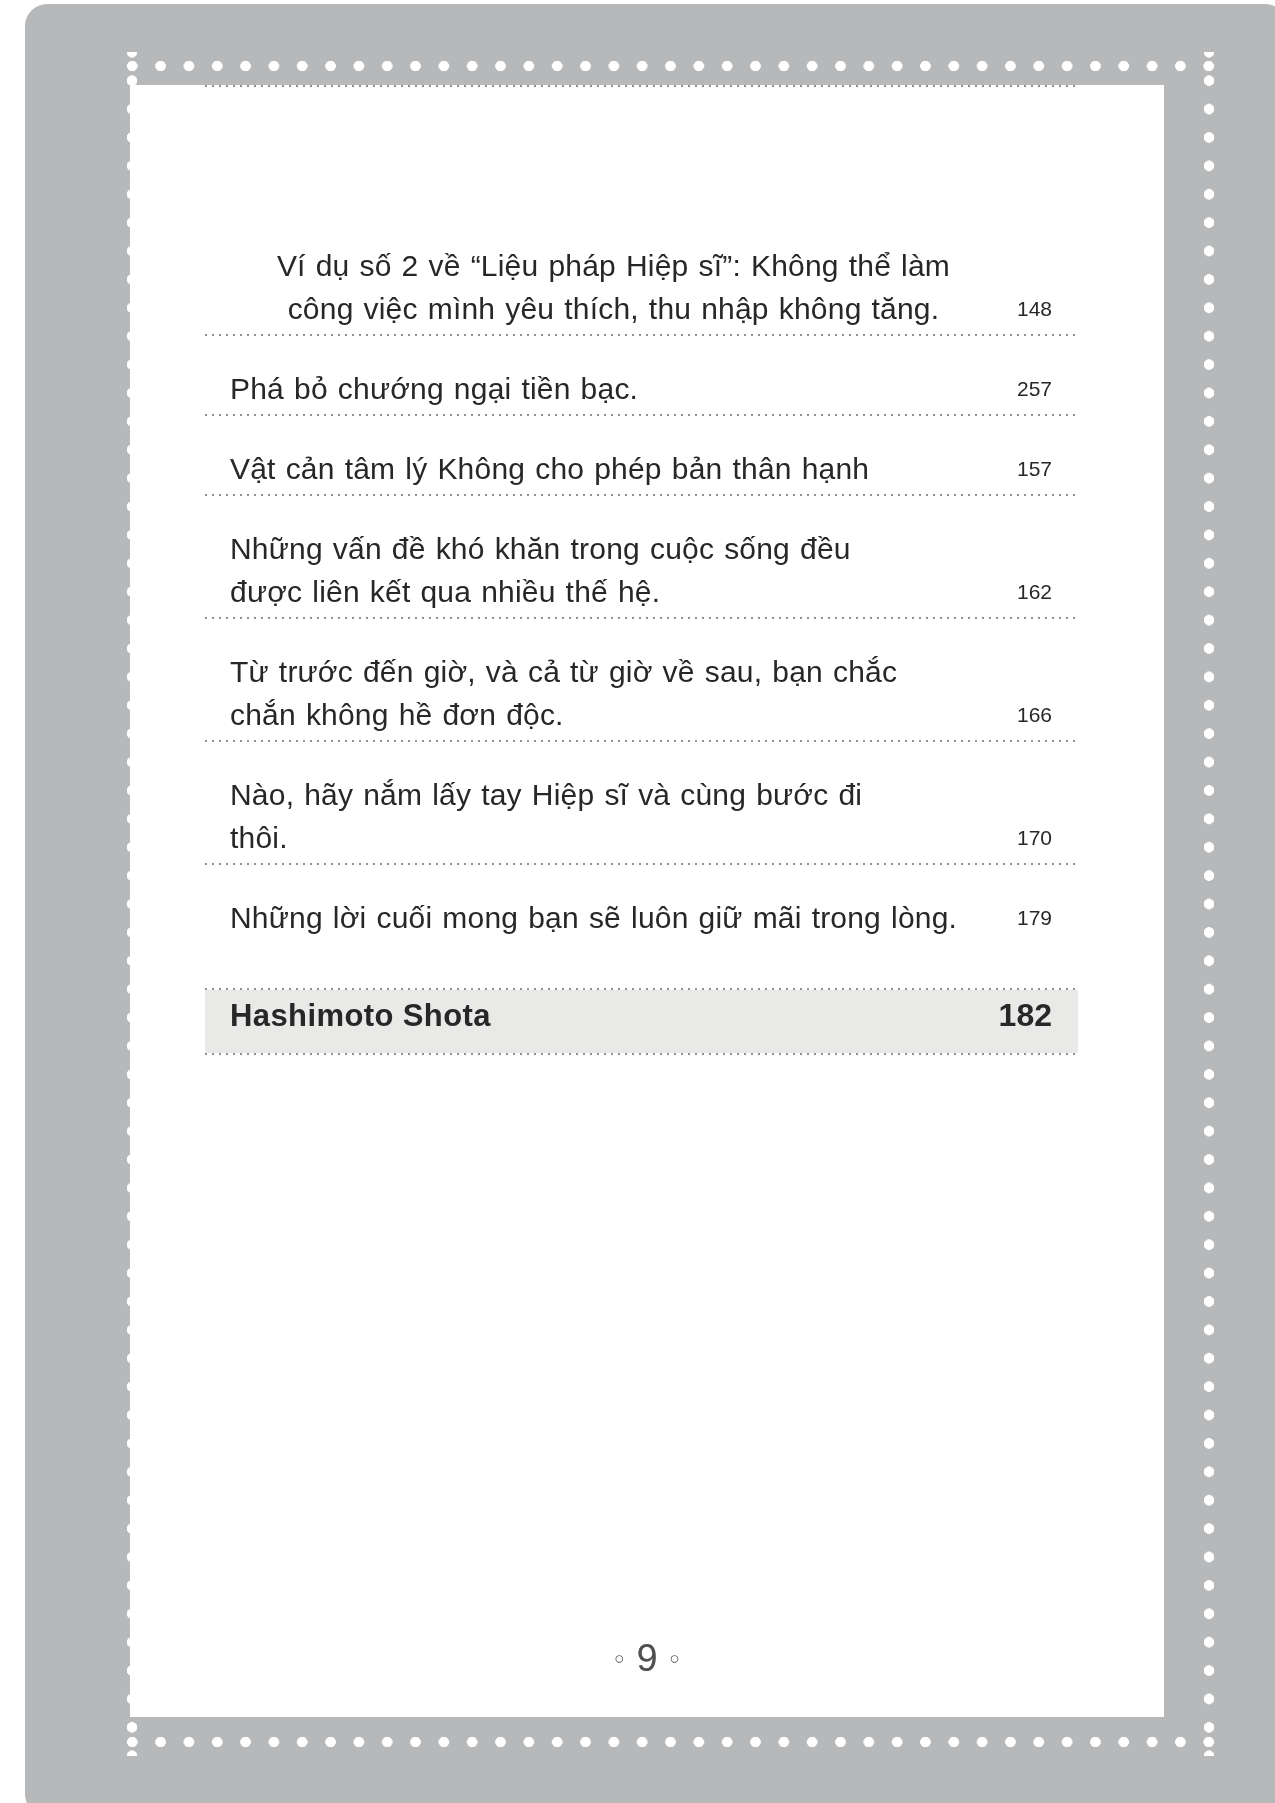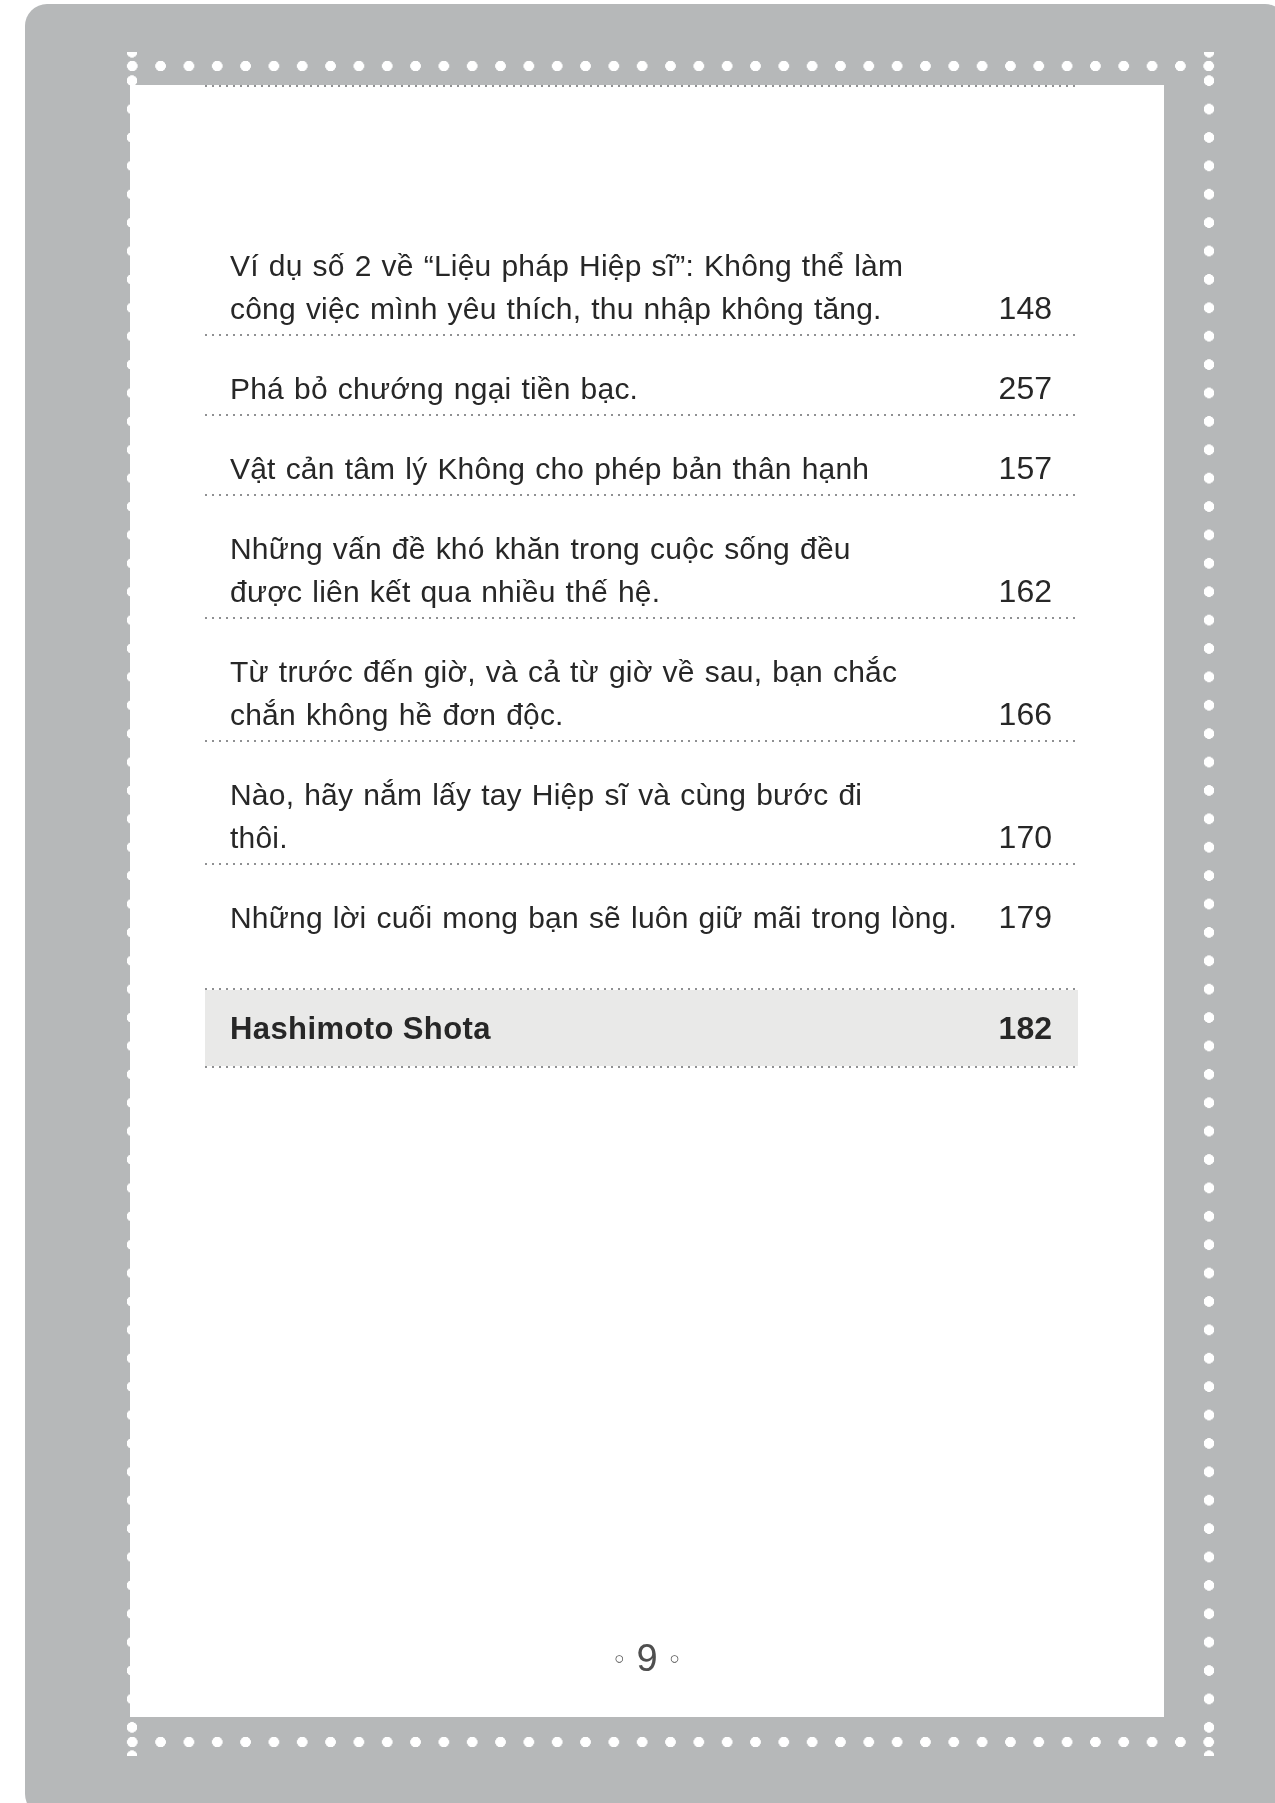--- a/index.html
+++ b/index.html
@@ -38,41 +38,41 @@
 
   
   .toc{
     position:absolute;left:75px;top:0;width:873px;
   }
   .dotline{
     height:2px;
     background-image:repeating-linear-gradient(to right,#8f9092 0 2px,rgba(0,0,0,0) 2px 7px);
   }
   .toc-entry{margin-top:0;}
-  .toc-entry:first-child .entry-row{margin-top:126px;}
+  .toc-entry:first-child .entry-row{margin-top:126px;text-align:center;}
   .entry-row{
     display:flex;align-items:flex-end;
     padding:31px 26px 4px 25px;
   }
   .entry-title{flex:1 1 auto;min-width:0;}
   .tline{
     font-size:30px;line-height:43px;letter-spacing:0.2px;word-spacing:1.5px;
     white-space:nowrap;
   }
   .entry-page{
     flex:0 0 auto;margin-left:20px;
-    font-size:32px;line-height:43px;
+    font-size:21px;line-height:43px;
   }
 
   
   .highlight{margin-top:45px;}
   .hl-body{
     background:var(--hl,#e9e9e8);
     display:flex;align-items:center;
-    padding:17px 26px 16px 25px;
+    padding:4px 26px 16px 25px;
   }
   .hl-title{flex:1 1 auto;font-size:31px;line-height:43px;font-weight:700;letter-spacing:0.4px;}
   .hl-page{flex:0 0 auto;margin-left:20px;font-size:32px;line-height:43px;font-weight:700;}
 
   
   .footer{
     position:absolute;left:0;right:0;top:1552px;
     text-align:center;color:#4f4f4f;
   }
   .footer .ring{font-size:17px;vertical-align:7px;}

